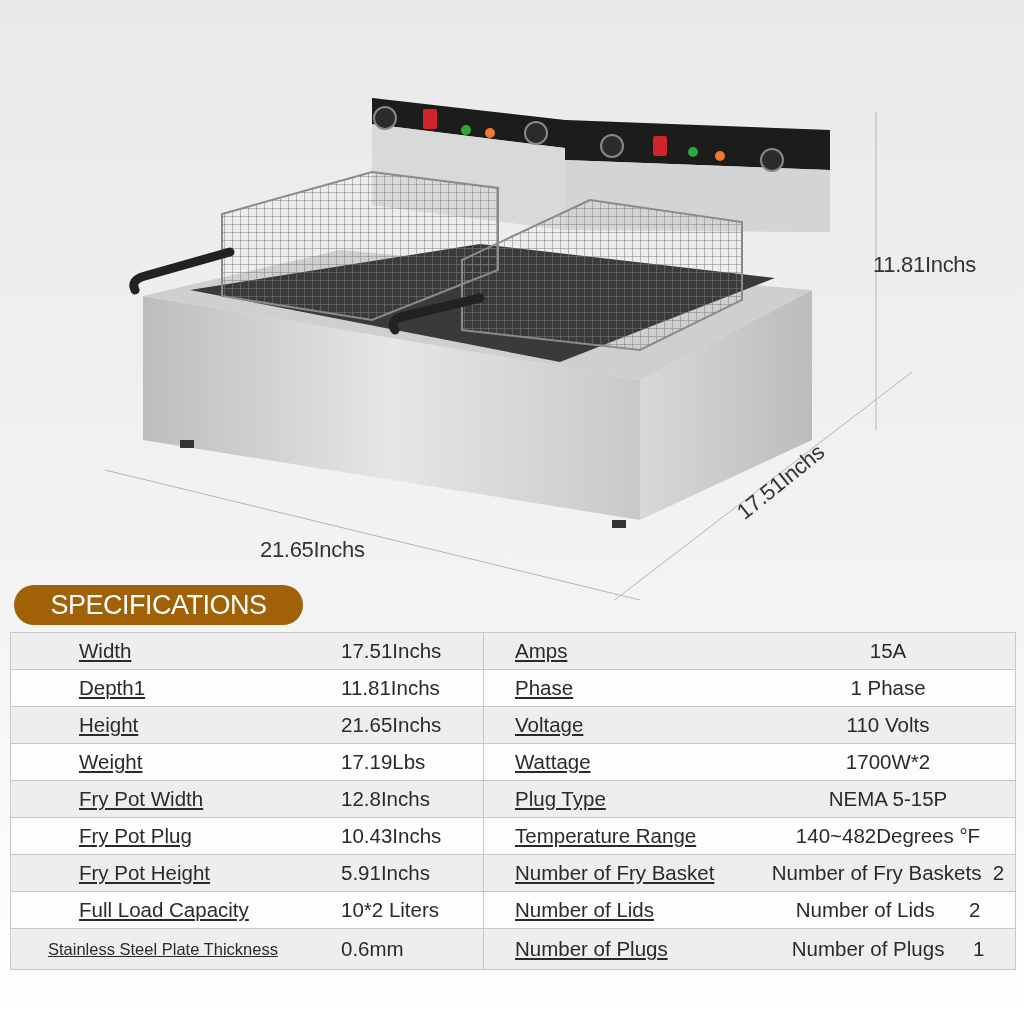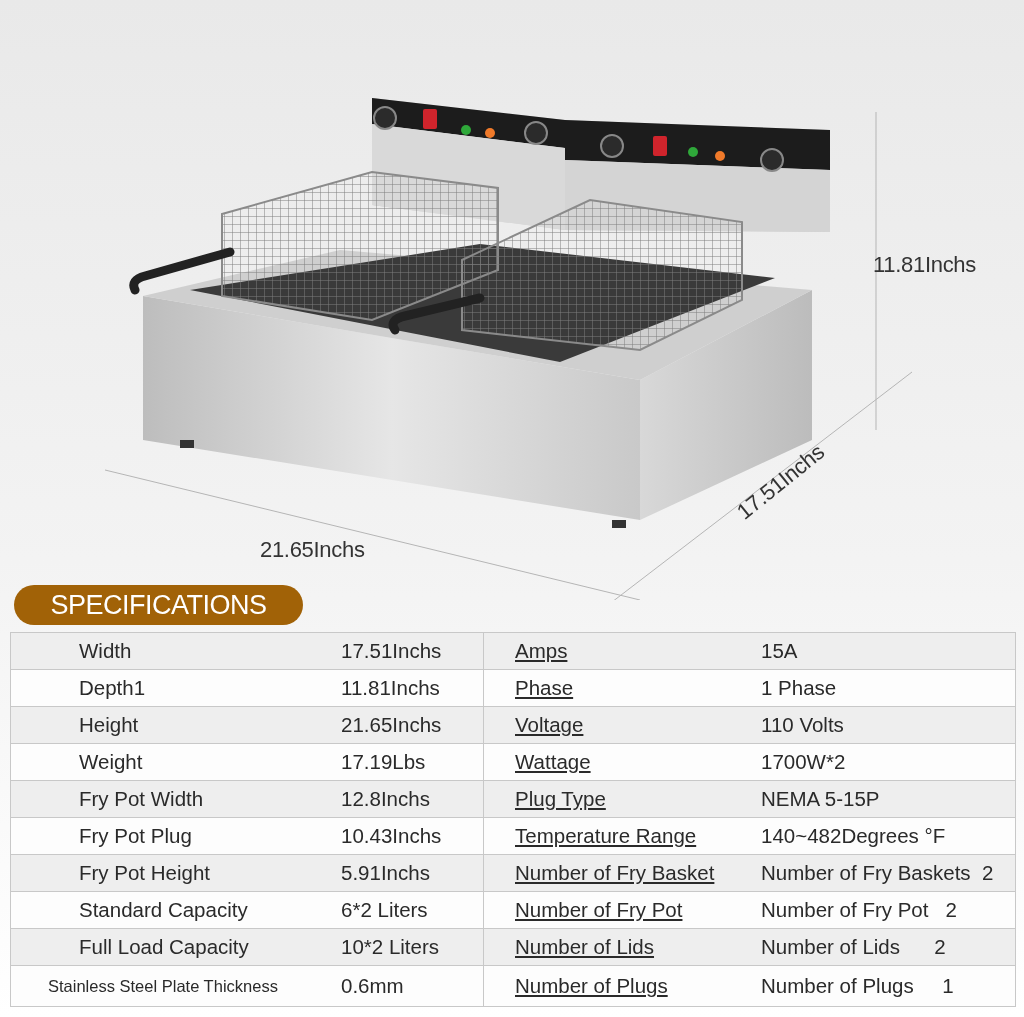--- a/index.html
+++ b/index.html
@@ -9,24 +9,24 @@
   .stage{position:absolute;left:0;top:0;width:1024px;height:600px;}
   .dim{position:absolute;font-size:22px;color:#333;letter-spacing:-0.3px;}
   .badge{position:absolute;left:14px;top:585px;width:289px;height:40px;border-radius:20px;
          background:#a16207;color:#fff;font-size:27px;display:flex;align-items:center;justify-content:center;
          letter-spacing:-0.5px;}
   table.spec{position:absolute;left:10px;top:632px;width:1006px;border-collapse:collapse;
              border:1.5px solid #c8c8c8;table-layout:fixed;}
   .spec td{height:36px;border-top:1.5px solid #c8c8c8;font-size:20.5px;padding:0;vertical-align:middle;color:#2a2a2a;}
   .spec tr:nth-child(odd) td{background:#eeeeee;}
   .spec tr:nth-child(even) td{background:#fdfdfd;}
-  .spec td.l1{padding-left:68px;width:262px;}
+  .spec td.l1{padding-left:68px;width:262px;text-decoration:underline;}
   .spec td.v1{width:142px;padding-left:0;border-right:1.5px solid #c8c8c8;}
   .spec td.l2{padding-left:31px;width:212px;text-decoration:underline;}
-  .spec td.v2{padding-left:34px;}
+  .spec td.v2{padding-left:34px;text-align:center;}
   .spec td.small{font-size:16.5px;padding-left:37px;}
   svg{position:absolute;left:0;top:0;}
 </style>
 </head>
 <body>
 
 <div class="stage">
 <svg width="1024" height="600" viewBox="0 0 1024 600">
   <defs>
     <linearGradient id="steel" x1="0" x2="1" y1="0" y2="0">
@@ -127,26 +127,20 @@
       <td class="l2">Temperature Range</td>
       <td class="v2" style="white-space: pre;">140~482Degrees °F</td>
     </tr>
     <tr>
       <td class="l1">Fry Pot Height</td>
       <td class="v1">5.91Inchs</td>
       <td class="l2">Number of Fry Basket</td>
       <td class="v2" style="white-space: pre;">Number of Fry Baskets  2</td>
     </tr>
     <tr>
-      <td class="l1">Standard Capacity</td>
-      <td class="v1">6*2 Liters</td>
-      <td class="l2">Number of Fry Pot</td>
-      <td class="v2" style="white-space: pre;">Number of Fry Pot   2</td>
-    </tr>
-    <tr>
       <td class="l1">Full Load Capacity</td>
       <td class="v1">10*2 Liters</td>
       <td class="l2">Number of Lids</td>
       <td class="v2" style="white-space: pre;">Number of Lids      2</td>
     </tr>
     <tr>
       <td class="l1 small" style="height:40px;">Stainless Steel Plate Thickness</td>
       <td class="v1">0.6mm</td>
       <td class="l2">Number of Plugs</td>
       <td class="v2" style="white-space: pre;">Number of Plugs     1</td>

